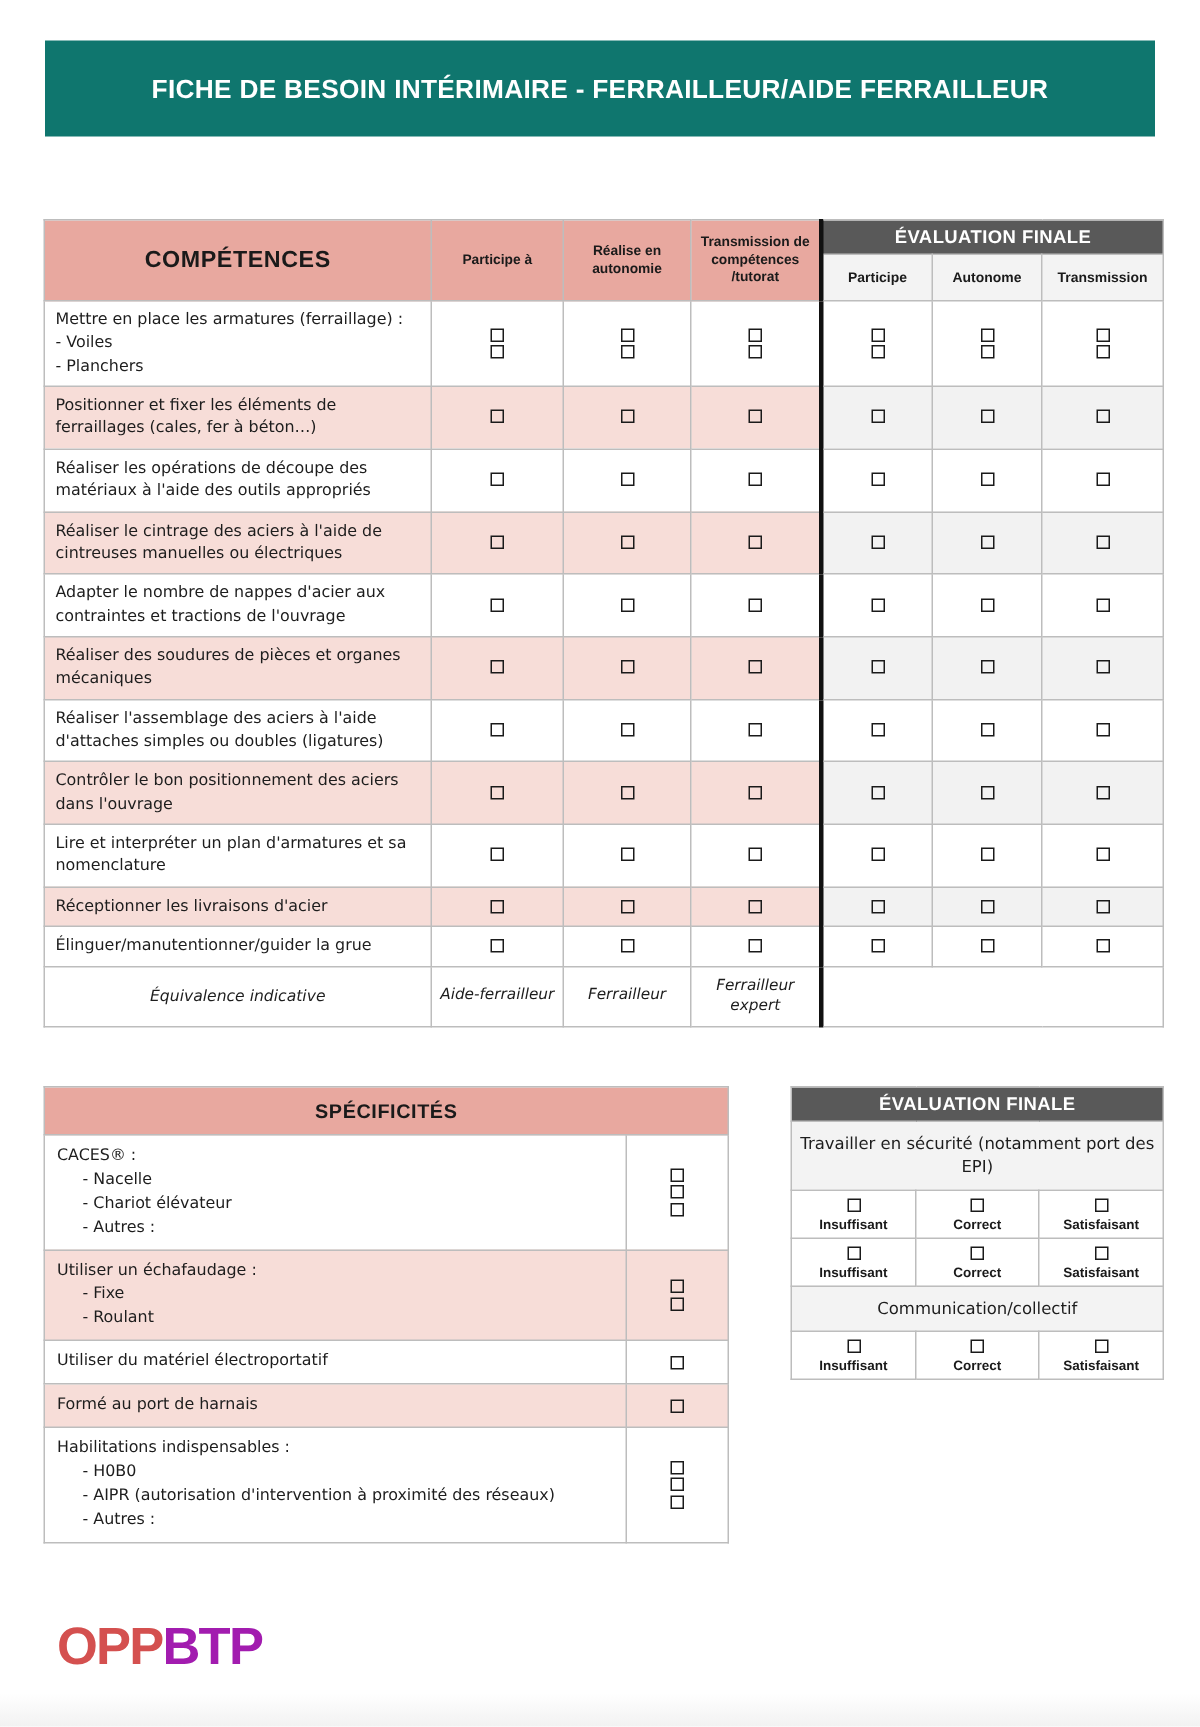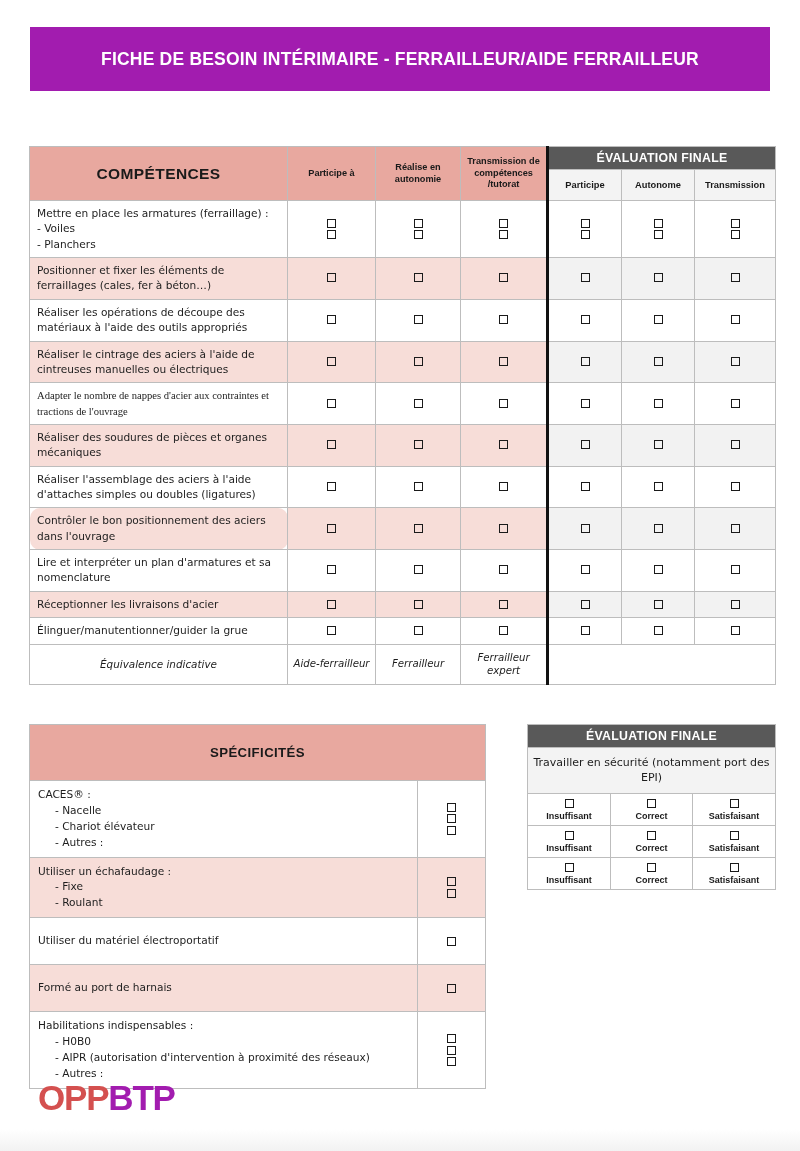--- a/index.html
+++ b/index.html
@@ -26,21 +26,21 @@
     background: linear-gradient(to bottom, #ffffff 0%, #f2f2f2 100%);
   }
 
   
   .banner {
     position: absolute;
     left: 30px;
     top: 27px;
     width: 740px;
     height: 64px;
-    background: #a21caf;
+    background: #0f766e;
     display: flex;
     align-items: center;
     justify-content: center;
     box-sizing: border-box;
   }
   .banner-title {
     color: #ffffff;
     font-size: 17.5px;
     font-weight: bold;
     letter-spacing: 0.2px;
@@ -153,21 +153,21 @@
     top: 724px;
     width: 456px;
   }
   table.spec {
     border-collapse: collapse;
     width: 456px;
     table-layout: fixed;
   }
   table.spec td {
     border: 1px solid #bdbdbd;
-    padding: 16px;
+    padding: 4px;
     vertical-align: middle;
   }
   .spec-title {
     background: #e8a89f;
     font-weight: bold;
     font-size: 13.2px;
     text-align: center;
     height: 23px;
     letter-spacing: 0.4px;
     color: #1a1a1a;
@@ -337,21 +337,21 @@
           <tr class="row-pink">
             <td class="skill-cell" style="white-space: pre-line;">Réaliser le cintrage des aciers à l'aide de cintreuses manuelles ou électriques</td>
             <td class="chk-cell"><span class="cb"></span></td>
             <td class="chk-cell"><span class="cb"></span></td>
             <td class="chk-cell"><span class="cb"></span></td>
             <td class="chk-cell eval thickleft"><span class="cb"></span></td>
             <td class="chk-cell eval"><span class="cb"></span></td>
             <td class="chk-cell eval"><span class="cb"></span></td>
           </tr>
           <tr class="row-white">
-            <td class="skill-cell" style="white-space: pre-line; font-family: Liberation Serif, serif;">Adapter le nombre de nappes d'acier aux contraintes et tractions de l'ouvrage</td>
+            <td class="skill-cell" style="white-space: pre-line;">Adapter le nombre de nappes d'acier aux contraintes et tractions de l'ouvrage</td>
             <td class="chk-cell"><span class="cb"></span></td>
             <td class="chk-cell"><span class="cb"></span></td>
             <td class="chk-cell"><span class="cb"></span></td>
             <td class="chk-cell eval thickleft"><span class="cb"></span></td>
             <td class="chk-cell eval"><span class="cb"></span></td>
             <td class="chk-cell eval"><span class="cb"></span></td>
           </tr>
           <tr class="row-pink">
             <td class="skill-cell" style="white-space: pre-line;">Réaliser des soudures de pièces et organes mécaniques</td>
             <td class="chk-cell"><span class="cb"></span></td>
@@ -364,21 +364,21 @@
           <tr class="row-white">
             <td class="skill-cell" style="white-space: pre-line;">Réaliser l'assemblage des aciers à l'aide d'attaches simples ou doubles (ligatures)</td>
             <td class="chk-cell"><span class="cb"></span></td>
             <td class="chk-cell"><span class="cb"></span></td>
             <td class="chk-cell"><span class="cb"></span></td>
             <td class="chk-cell eval thickleft"><span class="cb"></span></td>
             <td class="chk-cell eval"><span class="cb"></span></td>
             <td class="chk-cell eval"><span class="cb"></span></td>
           </tr>
           <tr class="row-pink">
-            <td class="skill-cell" style="white-space: pre-line; border-radius: 10px;">Contrôler le bon positionnement des aciers dans l'ouvrage</td>
+            <td class="skill-cell" style="white-space: pre-line;">Contrôler le bon positionnement des aciers dans l'ouvrage</td>
             <td class="chk-cell"><span class="cb"></span></td>
             <td class="chk-cell"><span class="cb"></span></td>
             <td class="chk-cell"><span class="cb"></span></td>
             <td class="chk-cell eval thickleft"><span class="cb"></span></td>
             <td class="chk-cell eval"><span class="cb"></span></td>
             <td class="chk-cell eval"><span class="cb"></span></td>
           </tr>
           <tr class="row-white">
             <td class="skill-cell" style="white-space: pre-line;">Lire et interpréter un plan d'armatures et sa nomenclature</td>
             <td class="chk-cell"><span class="cb"></span></td>
@@ -508,20 +508,23 @@
             <td class="evalf-opt">
               <span class="cb"></span>
               <span class="lbl">Correct</span>
             </td>
             <td class="evalf-opt">
               <span class="cb"></span>
               <span class="lbl">Satisfaisant</span>
             </td>
           </tr>
           <tr>
+            <td colspan="3" class="evalf-crit">Communication/collectif</td>
+          </tr>
+          <tr>
             <td class="evalf-opt">
               <span class="cb"></span>
               <span class="lbl">Insuffisant</span>
             </td>
             <td class="evalf-opt">
               <span class="cb"></span>
               <span class="lbl">Correct</span>
             </td>
             <td class="evalf-opt">
               <span class="cb"></span>

